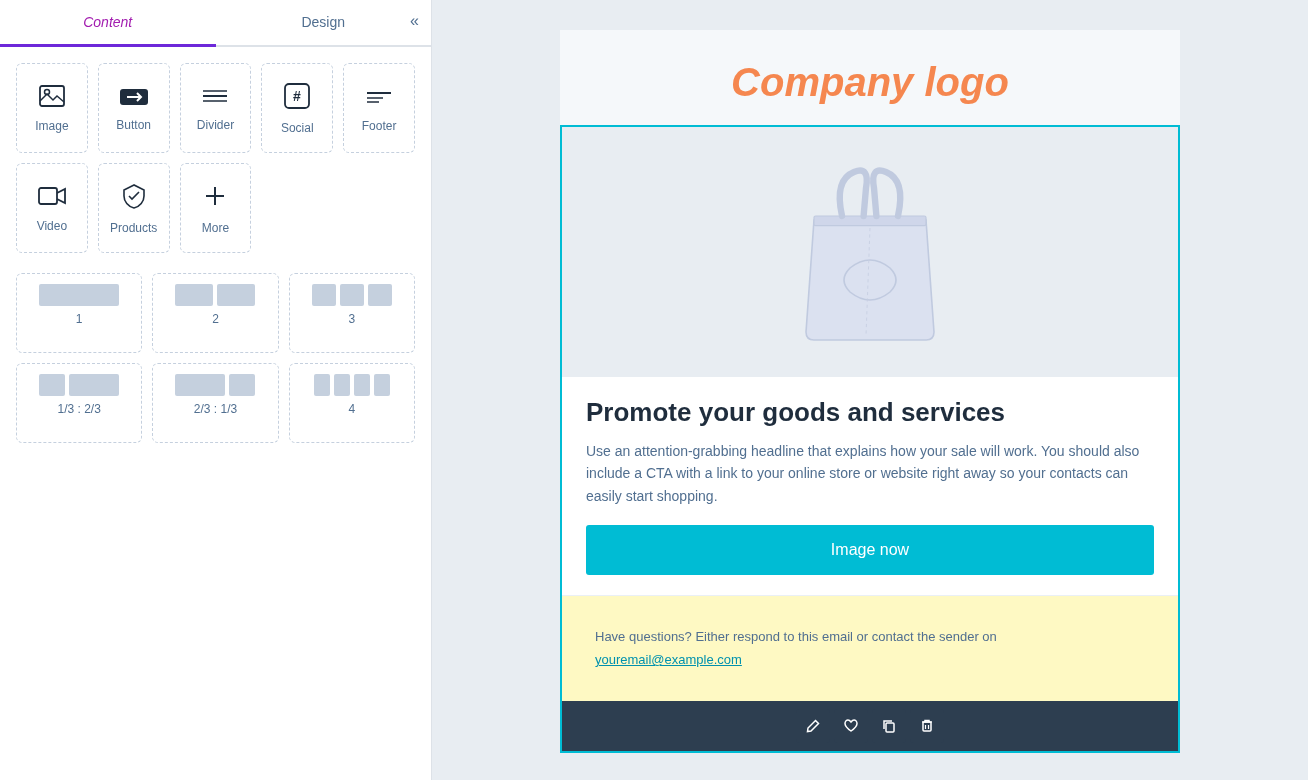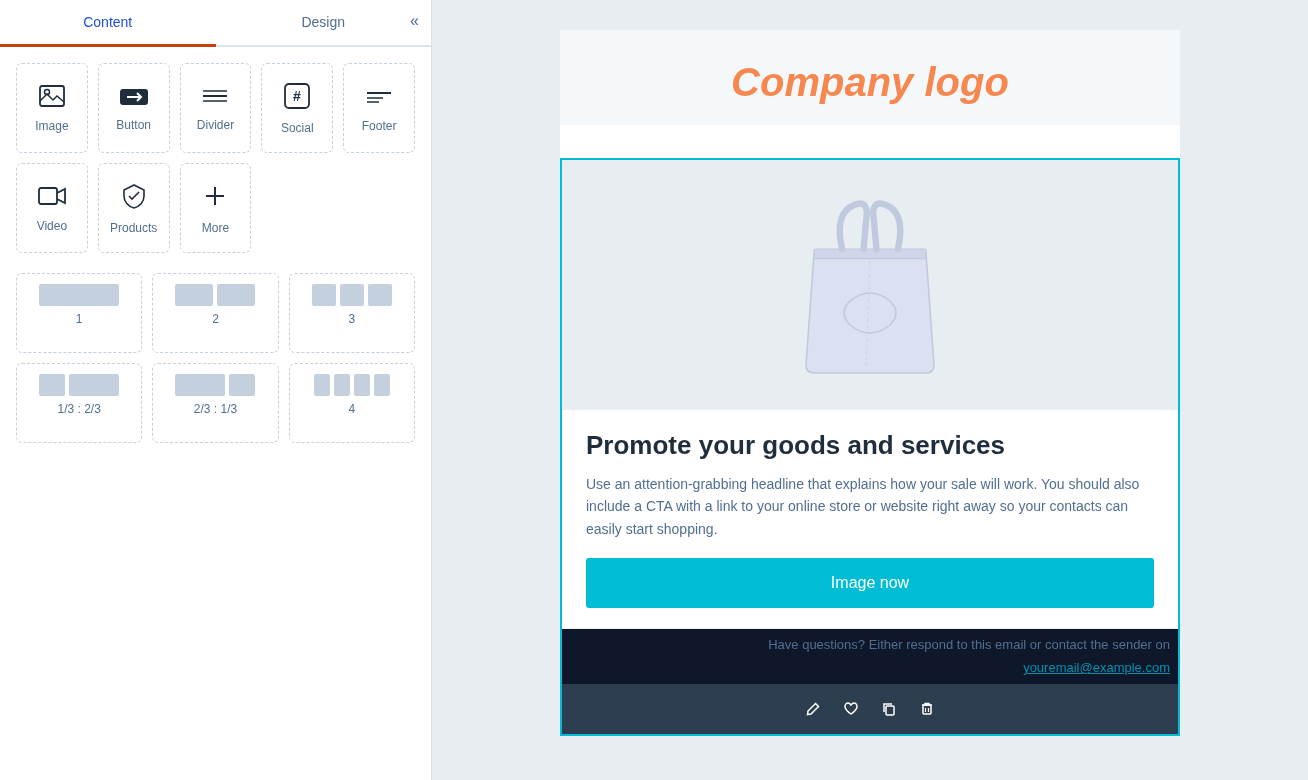--- a/index.html
+++ b/index.html
@@ -41,22 +41,23 @@
       padding: 14px 0;
       text-align: center;
       font-size: 14px;
       font-weight: 500;
       color: #516f90;
       cursor: pointer;
       border-bottom: 3px solid transparent;
       margin-bottom: -2px;
     }
     .tab.active {
-      color: #1d4ed8;
-      border-bottom: 3px solid #c2410c;
+      color: #a21caf;
+      border-bottom: 3px solid #6d28d9;
+      font-style: italic;
     }
 
     
     .panel {
       padding: 16px;
       overflow-y: auto;
       flex: 1;
     }
 
     
@@ -213,23 +214,23 @@
       text-align: center;
       padding: 16px;
       font-size: 16px;
       font-weight: 500;
       border: none;
       cursor: pointer;
       border-radius: 3px;
     }
 
     .email-footer-contact {
-      padding: 8px;
-      text-align: right;
-      background: #0f172a;
+      padding: 33px;
+      text-align: left;
+      background: #fef9c3;
       border-top: 1px solid #eaf0f6;
     }
 
     .footer-contact-text {
       font-size: 13px;
       color: #516f90;
       margin-bottom: 6px;
     }
 
     .footer-email-link {
@@ -410,21 +411,21 @@
 </div>
 
 <div id="main">
 
   <div class="email-preview">
 
     <div class="company-logo-area">
       <div class="company-logo-text">Company logo</div>
     </div>
 
-    <div class="email-body" style="position:relative;margin-top:33px;">
+    <div class="email-body" style="position:relative;">
 
       <div class="product-image-area">
 
         <svg class="shopping-bag" viewBox="0 0 200 240" fill="none" xmlns="http://www.w3.org/2000/svg">
 
           <path d="M30 80 L20 220 Q20 230 30 230 L170 230 Q180 230 180 220 L170 80 Z" fill="#d6dcf0" stroke="#b0bcd8" stroke-width="2"></path>
 
           <rect x="30" y="75" width="140" height="12" rx="2" fill="#c5cde8" stroke="#b0bcd8" stroke-width="1.5"></rect>
 
           <path d="M65 75 Q55 30 80 20 Q100 12 95 40 L92 75" fill="none" stroke="#b0bcd8" stroke-width="8" stroke-linecap="round"></path>

